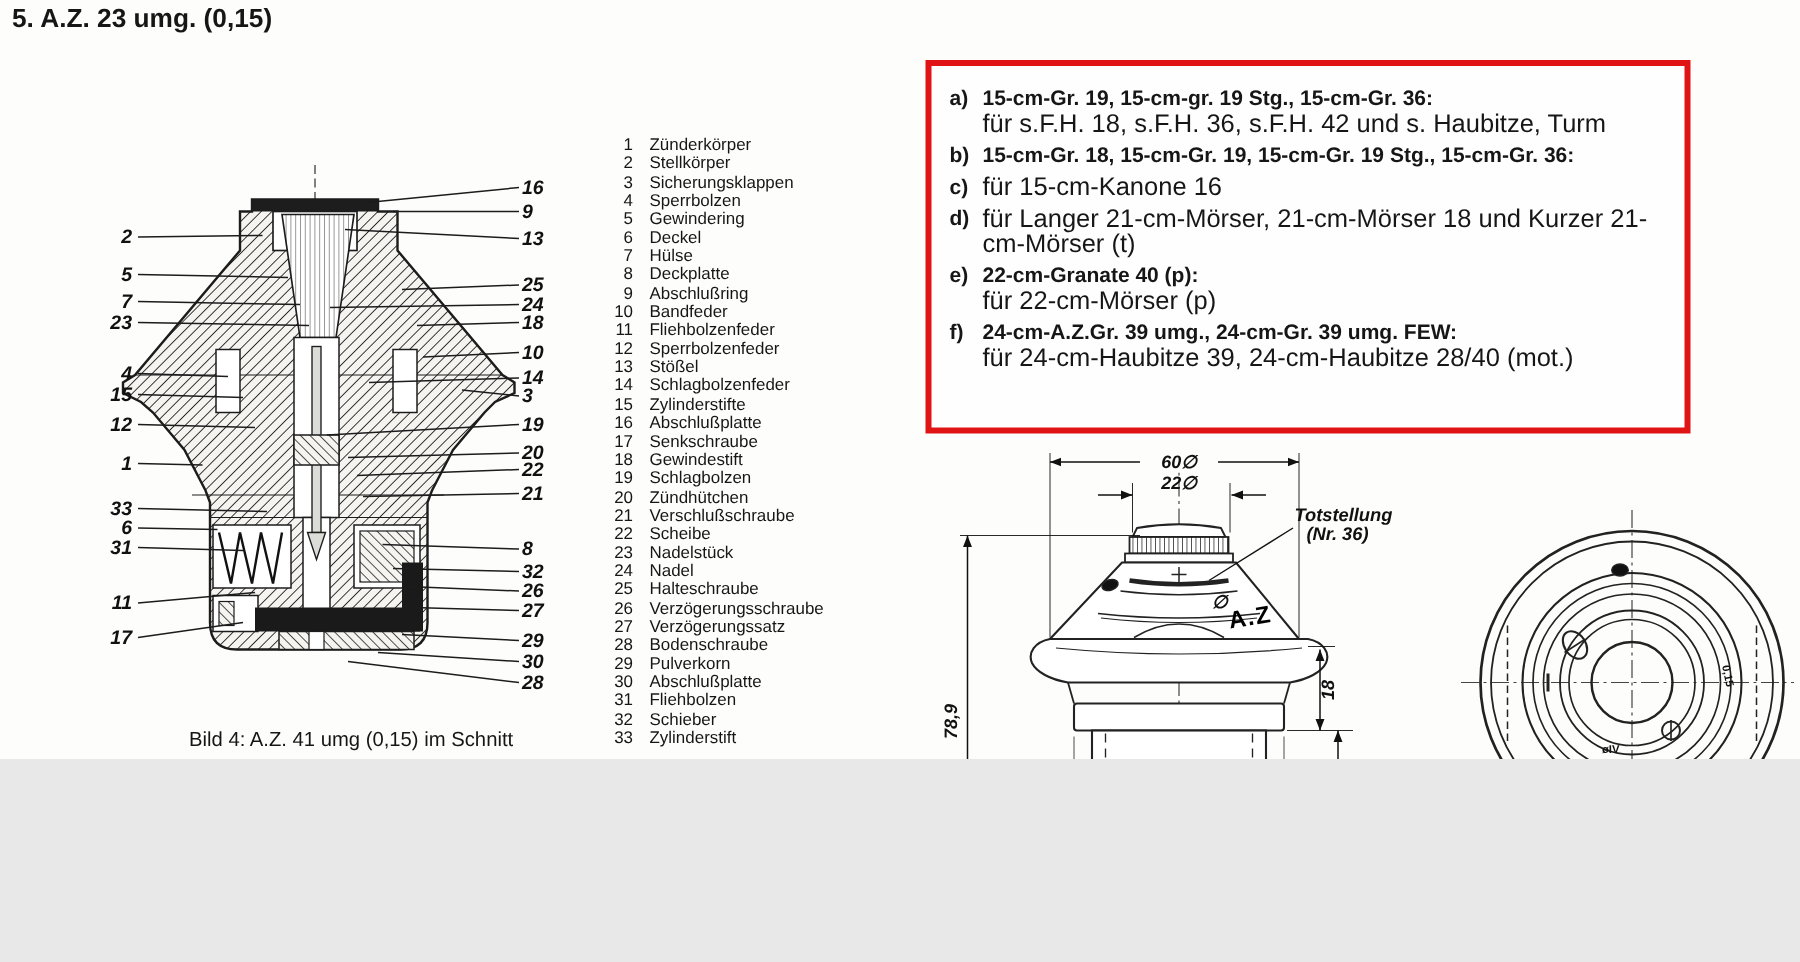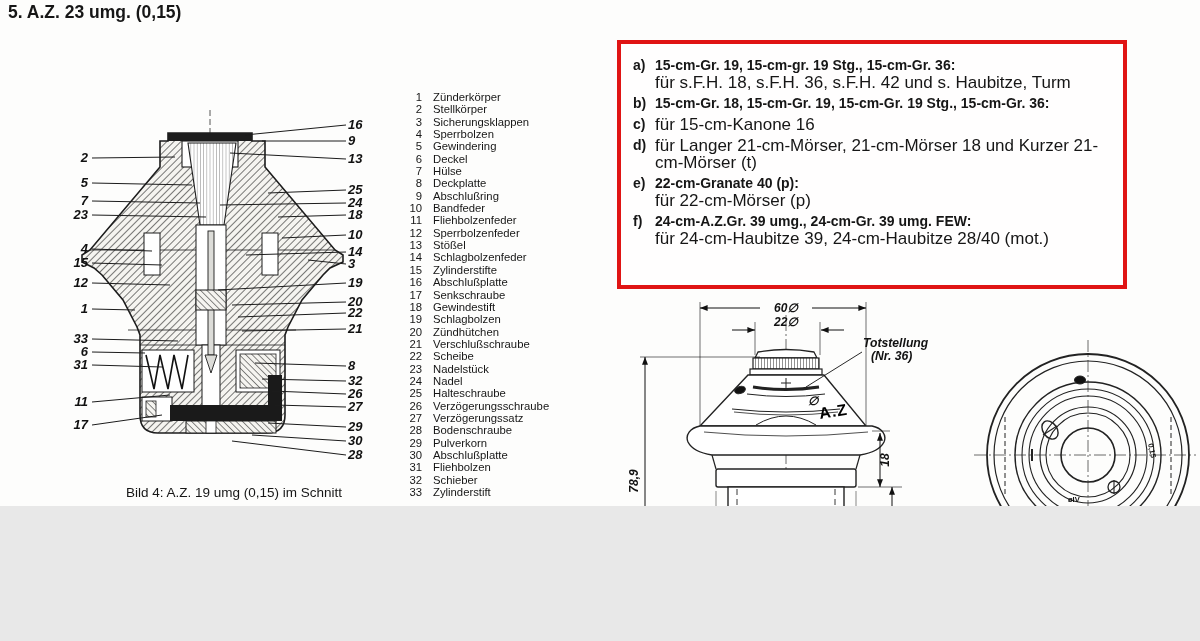--- a/index.html
+++ b/index.html
@@ -355,21 +355,21 @@
       <text class="callout" x="308" y="265">8</text>
       <text class="callout" x="308" y="280">32</text>
       <text class="callout" x="308" y="293">26</text>
       <text class="callout" x="308" y="306">27</text>
       <text class="callout" x="308" y="326">29</text>
       <text class="callout" x="308" y="340">30</text>
       <text class="callout" x="308" y="354">28</text>
     </g>
   </svg>
 
-  <div class="caption">Bild 4:  A.Z. 19 umg (0,15) im Schnitt</div>
+  <div class="caption">Bild 4:  A.Z. 41 umg (0,15) im Schnitt</div>
 
   <svg style="left:620px;top:295px" width="330" height="350" viewBox="0 0 330 350">
     <defs>
       <marker id="ar" viewBox="0 0 10 10" refX="9" refY="5" markerWidth="8.5" markerHeight="8.5" orient="auto-start-reverse">
         <path d="M0,1.5 L9,5 L0,8.5 z" fill="#111"></path>
       </marker>
     </defs>
     <g stroke="#222" fill="none">
       <line x1="166" y1="6" x2="166" y2="322" stroke="#444" stroke-width="0.8" stroke-dasharray="11 3 2 3"></line>
 

